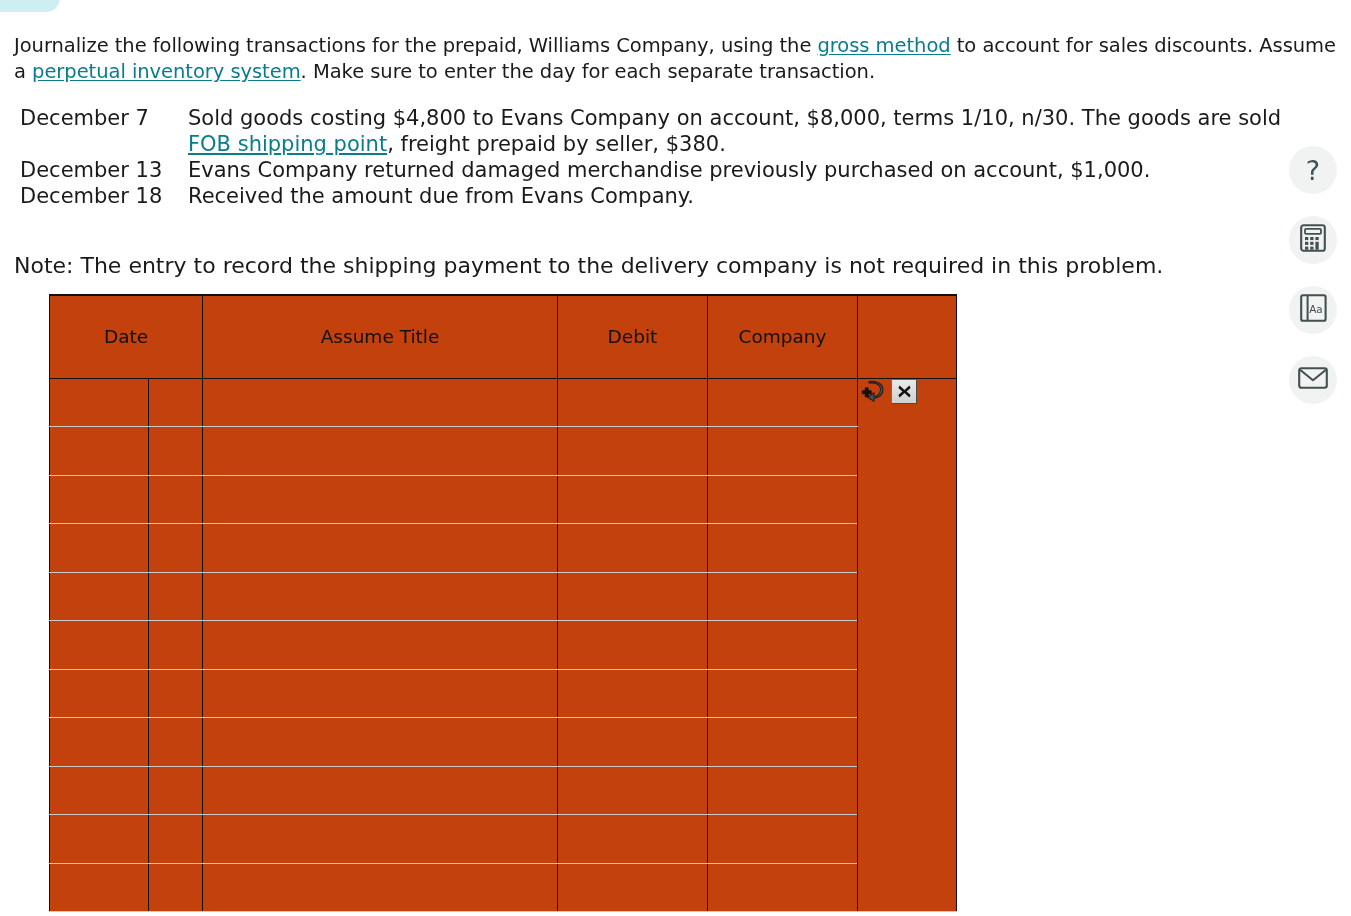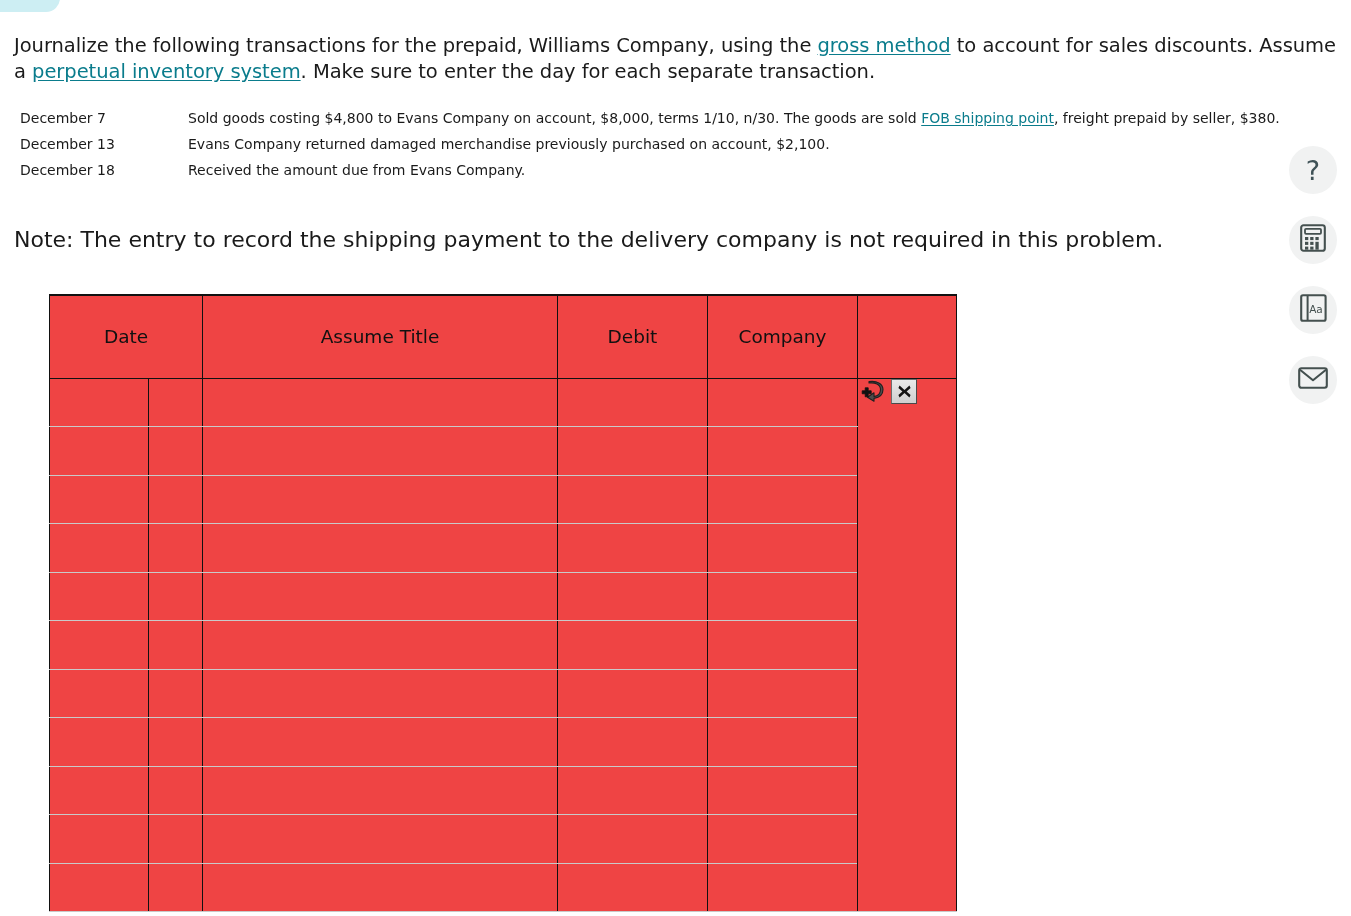--- a/index.html
+++ b/index.html
@@ -48,21 +48,21 @@
     text-decoration: underline;
     text-underline-offset: 2px;
     cursor: pointer;
     text-align: right;
   }
 
   
   .txn-list {
     margin: 14px 0 0 0;
     padding: 0 12px 0 20px;
-    font-size: 14px;
+    font-size: 21px;
     line-height: 26px;
   }
   .txn-row {
     display: flex;
     align-items: flex-start;
   }
   .txn-date {
     flex: 0 0 168px;
     white-space: nowrap;
     padding-right: 8px;
@@ -82,21 +82,21 @@
   .table-wrap {
     position: absolute;
     left: 49px;
     top: 294px;
     width: 907px;
   }
   table.journal {
     border-collapse: collapse;
     table-layout: fixed;
     width: 907px;
-    background: #ef4444;
+    background: #c2410c;
   }
   table.journal th,
   table.journal td {
     border-left: 1.5px solid #111;
     border-right: 1.5px solid #111;
     border-top: 1px solid #c9c9c9;
     border-bottom: 1px solid #c9c9c9;
     padding: 0;
     font-weight: normal;
   }
@@ -198,21 +198,21 @@
 
   <div class="txn-list">
 
     <div class="txn-row">
       <div class="txn-date">December 7</div>
       <div class="txn-desc"><span>Sold goods costing $4,800 to Evans Company on account, $8,000, terms 1/10, n/30. The goods are sold </span><span class="link">FOB shipping point</span><span>, freight prepaid by seller, $380.</span></div>
     </div>
 
     <div class="txn-row">
       <div class="txn-date">December 13</div>
-      <div class="txn-desc">Evans Company returned damaged merchandise previously purchased on account, $2,100.</div>
+      <div class="txn-desc">Evans Company returned damaged merchandise previously purchased on account, $1,000.</div>
     </div>
 
     <div class="txn-row">
       <div class="txn-date">December 18</div>
       <div class="txn-desc">Received the amount due from Evans Company.</div>
     </div>
 
   </div>
 
   <p class="note">Note: The entry to record the shipping payment to the delivery company is not required in this problem.</p>

